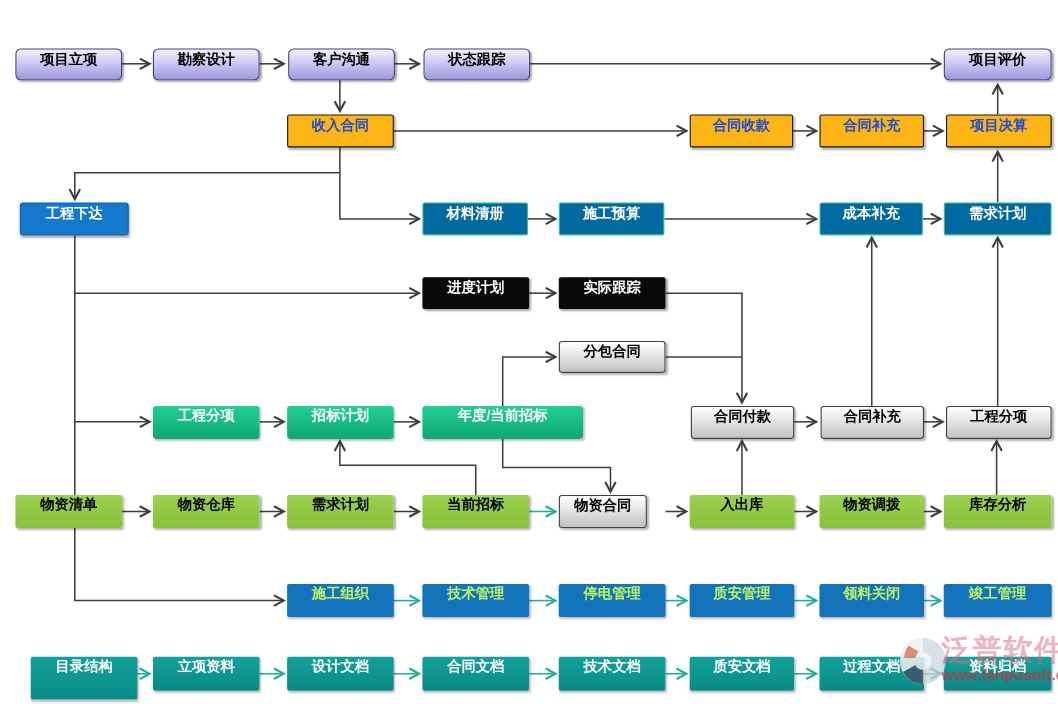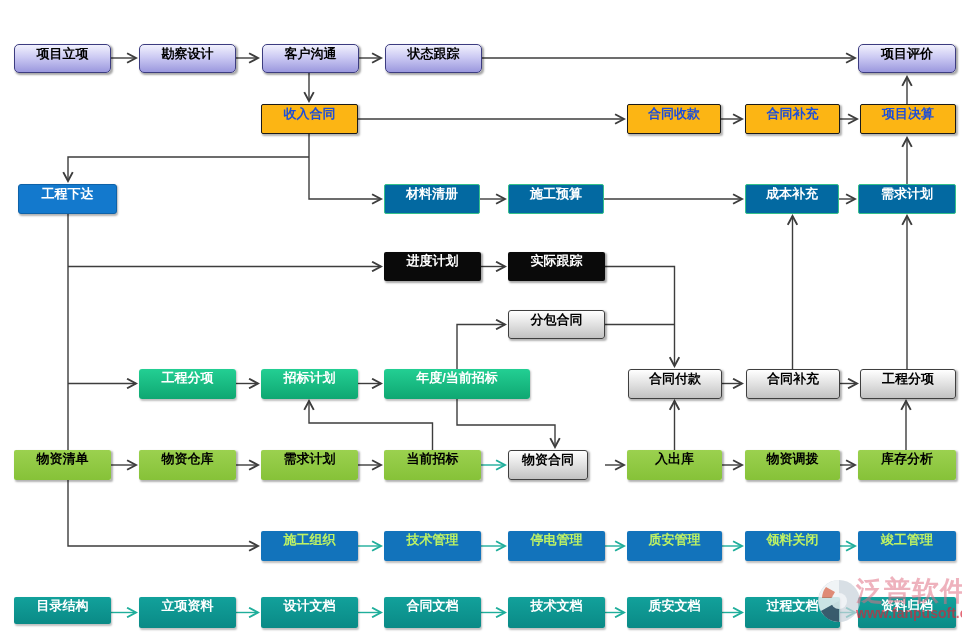--- a/index.html
+++ b/index.html
@@ -219,21 +219,21 @@
   <div class="node st-blue" style="left:627px;top:531px;width:95px;height:30px">
       <span>质安管理</span>
     </div>
   <div class="node st-blue" style="left:745px;top:531px;width:95px;height:30px">
       <span>领料关闭</span>
     </div>
   <div class="node st-blue" style="left:858px;top:531px;width:98px;height:30px">
       <span>竣工管理</span>
     </div>
 
-  <div class="node st-teal" style="left:14px;top:597px;width:97px;height:27px">
+  <div class="node st-teal" style="left:28px;top:597px;width:97px;height:39px">
       <span>目录结构</span>
     </div>
   <div class="node st-teal" style="left:139px;top:597px;width:97px;height:31px">
       <span>立项资料</span>
     </div>
   <div class="node st-teal" style="left:261px;top:597px;width:97px;height:31px">
       <span>设计文档</span>
     </div>
   <div class="node st-teal" style="left:384px;top:597px;width:97px;height:31px">
       <span>合同文档</span>

